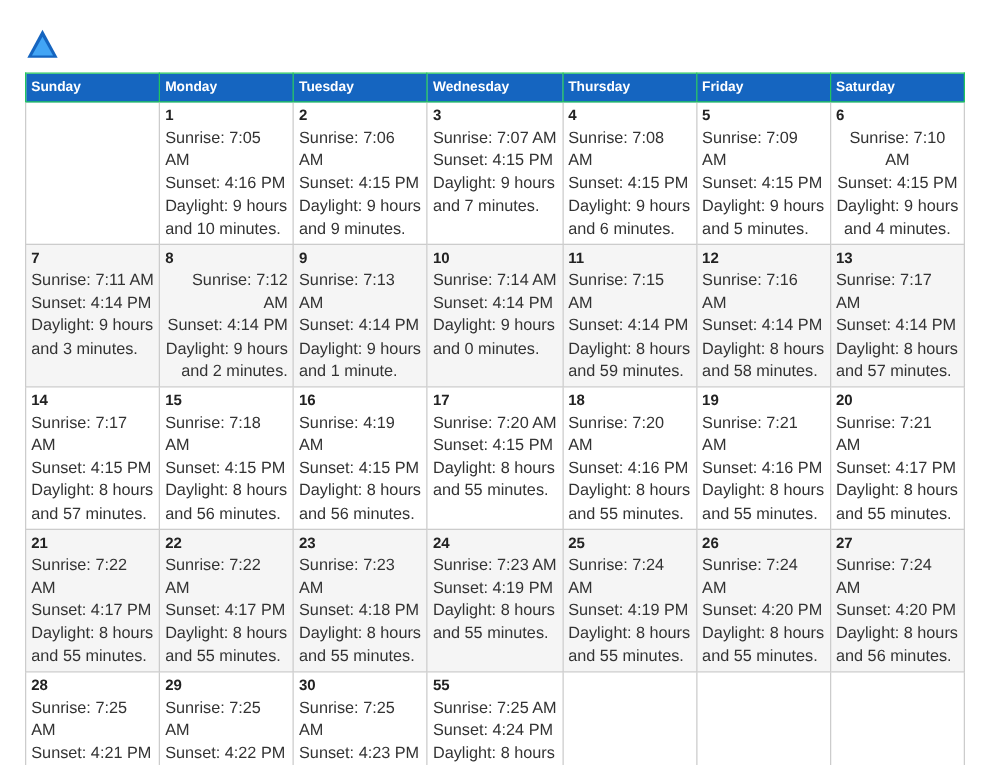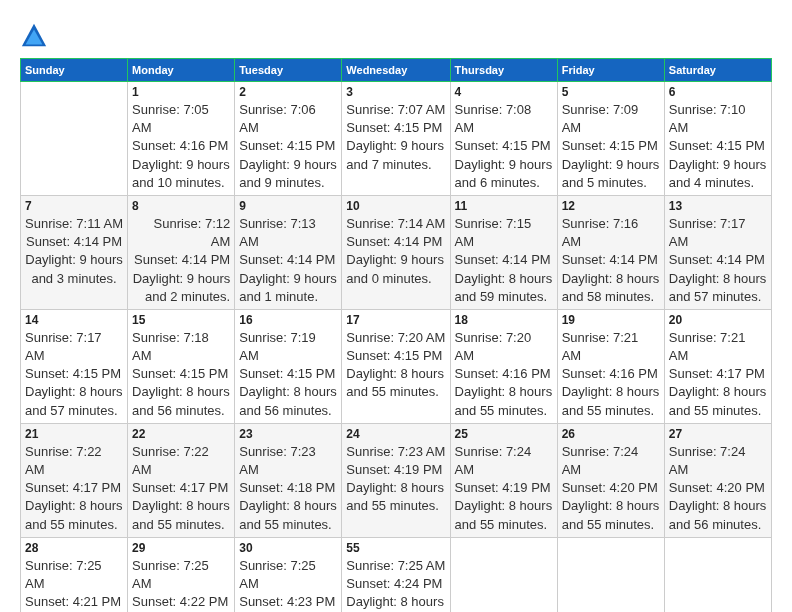--- a/index.html
+++ b/index.html
@@ -168,30 +168,30 @@
           </td>
           <td>
             <span class="day-number">5</span>
             <div class="day-info" style="white-space: pre-line;">Sunrise: 7:09 AM
 Sunset: 4:15 PM
 Daylight: 9 hours
 and 5 minutes.</div>
           </td>
           <td>
             <span class="day-number">6</span>
-            <div class="day-info" style="white-space: pre-line;">Sunrise: 7:10 AM
+            <div class="day-info" style="white-space: pre-line; text-align: center;">Sunrise: 7:10 AM
 Sunset: 4:15 PM
 Daylight: 9 hours
 and 4 minutes.</div>
           </td>
         </tr>
         <tr>
           <td>
             <span class="day-number">7</span>
-            <div class="day-info" style="white-space: pre-line; text-align: center;">Sunrise: 7:11 AM
+            <div class="day-info" style="white-space: pre-line;">Sunrise: 7:11 AM
 Sunset: 4:14 PM
 Daylight: 9 hours
 and 3 minutes.</div>
           </td>
           <td>
             <span class="day-number">8</span>
             <div class="day-info" style="white-space: pre-line; text-align: right;">Sunrise: 7:12 AM
 Sunset: 4:14 PM
 Daylight: 9 hours
 and 2 minutes.</div>
@@ -242,21 +242,21 @@
           </td>
           <td>
             <span class="day-number">15</span>
             <div class="day-info" style="white-space: pre-line;">Sunrise: 7:18 AM
 Sunset: 4:15 PM
 Daylight: 8 hours
 and 56 minutes.</div>
           </td>
           <td>
             <span class="day-number">16</span>
-            <div class="day-info" style="white-space: pre-line;">Sunrise: 7:19 AM
+            <div class="day-info" style="white-space: pre-line;">Sunrise: 4:19 AM
 Sunset: 4:15 PM
 Daylight: 8 hours
 and 56 minutes.</div>
           </td>
           <td>
             <span class="day-number">17</span>
             <div class="day-info" style="white-space: pre-line;">Sunrise: 7:20 AM
 Sunset: 4:15 PM
 Daylight: 8 hours
 and 55 minutes.</div>

